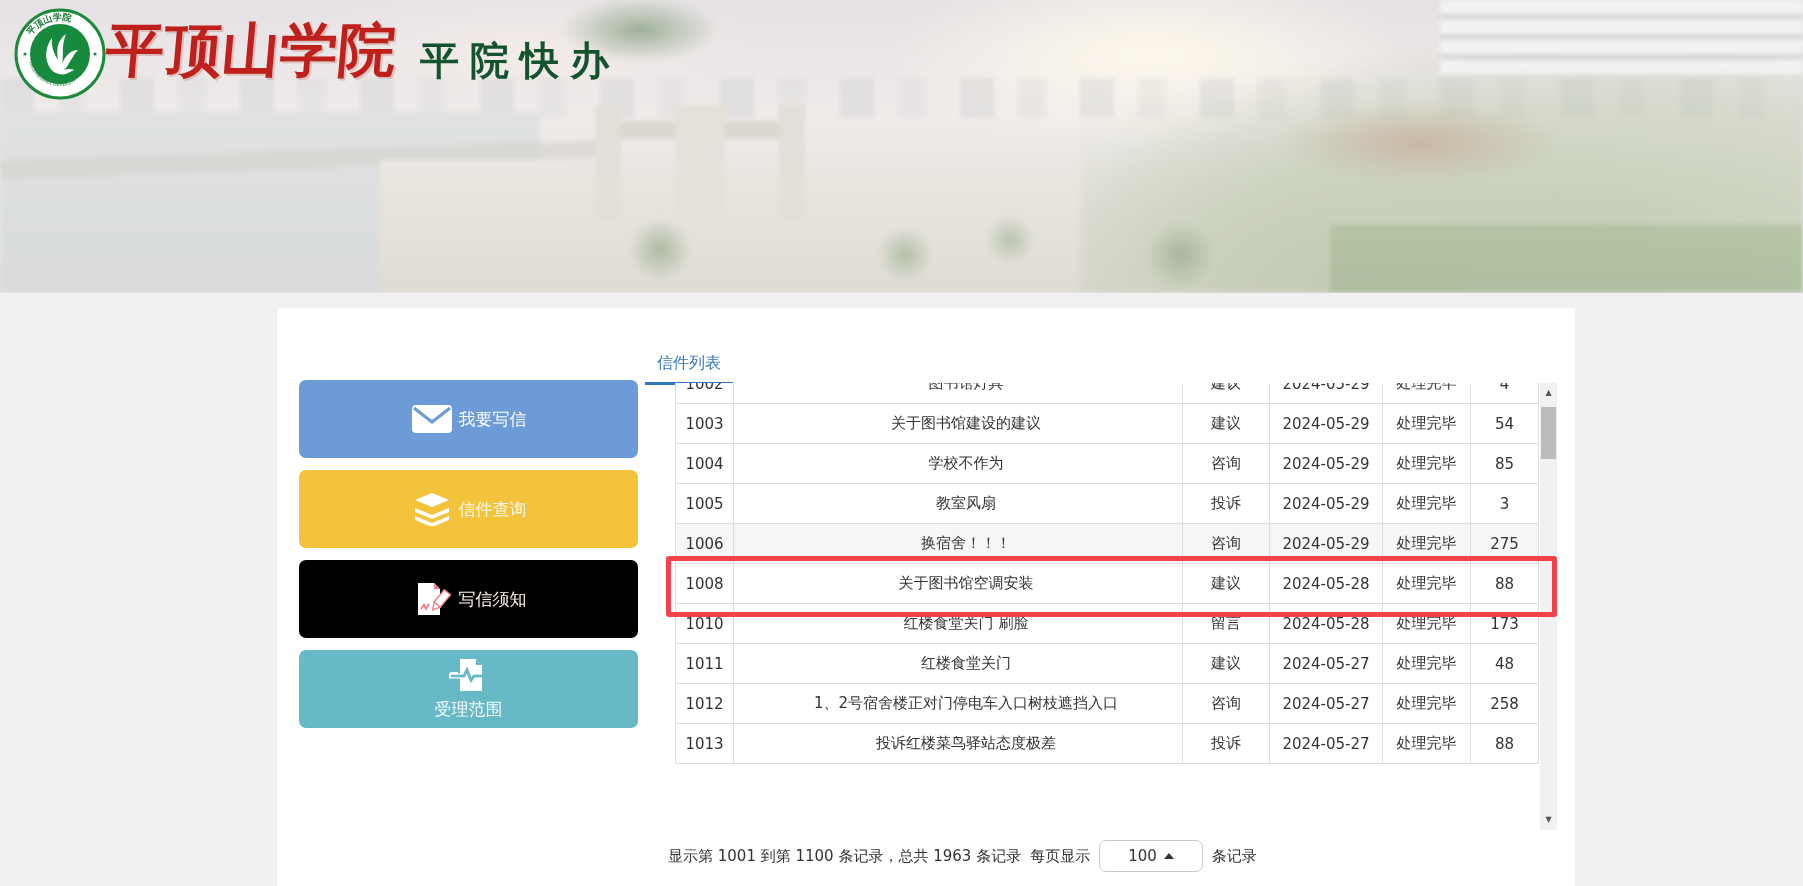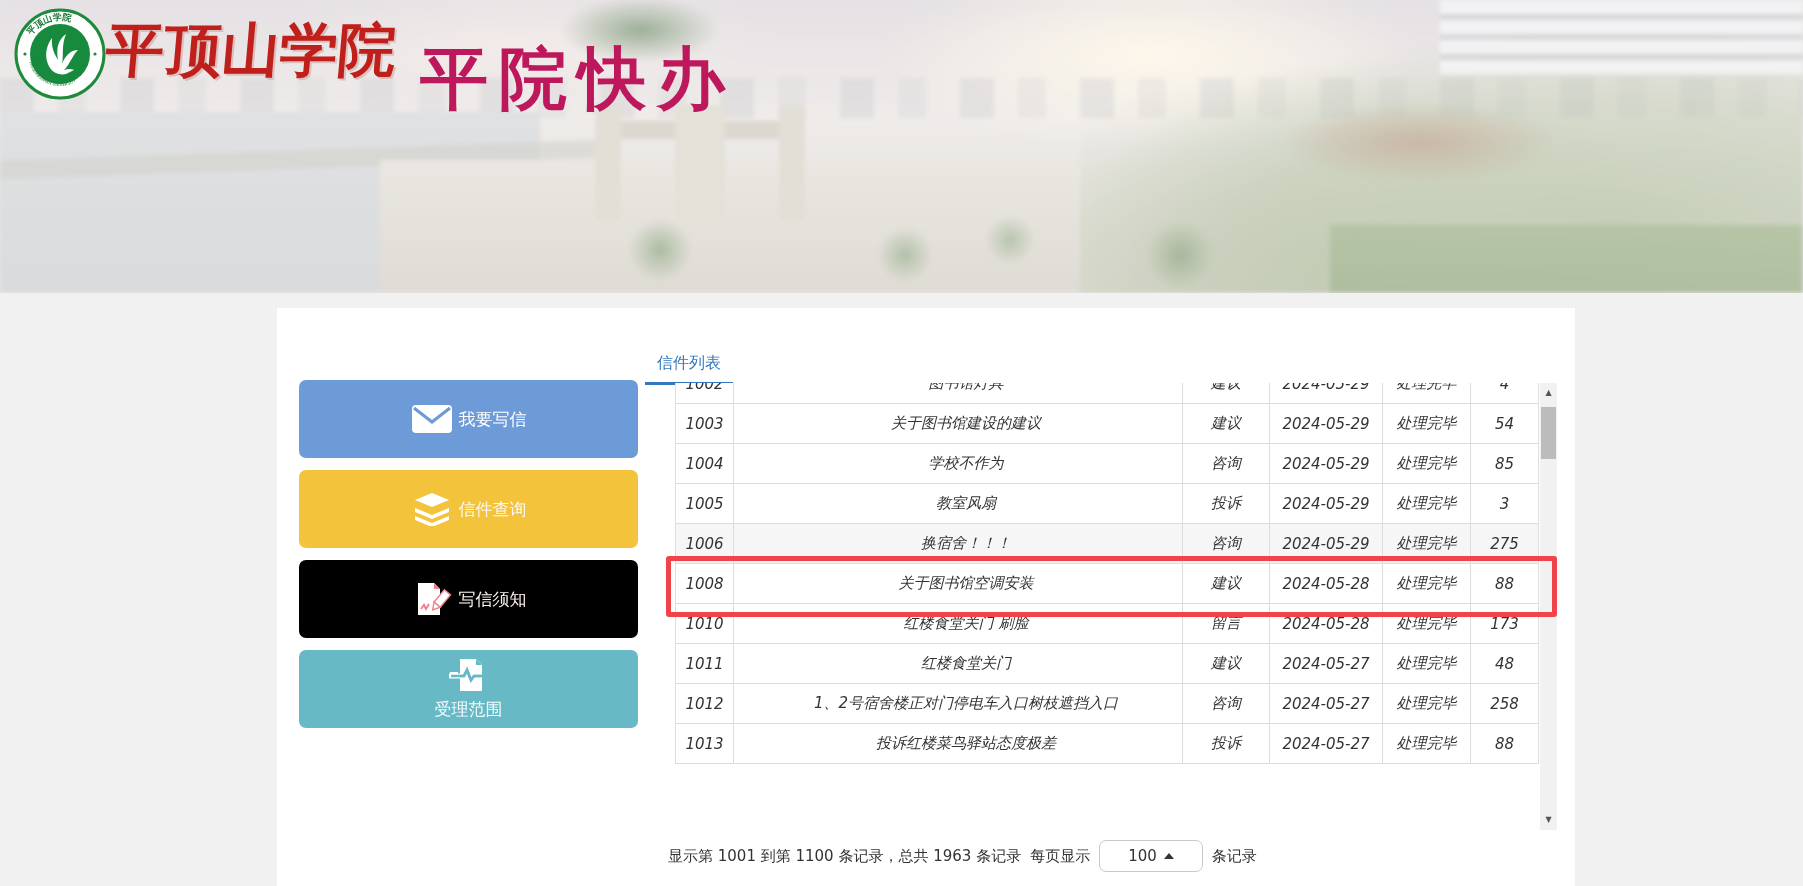--- a/index.html
+++ b/index.html
@@ -40,41 +40,41 @@
                    radial-gradient(circle 50px at 1180px 55px,rgba(88,122,68,.8),rgba(88,122,68,0) 70%);}
   .treeTop{position:absolute;left:540px;top:-12px;width:200px;height:84px;
         background:radial-gradient(ellipse closest-side,rgba(70,110,60,.9),rgba(70,110,60,0) 80%);}
   .grassR{position:absolute;left:1330px;top:225px;width:473px;height:68px;
         background:linear-gradient(180deg,rgba(120,150,85,.75),rgba(110,140,80,.85));}
   .header-overlay{position:absolute;left:0;top:0;width:1803px;height:293px;background:rgba(255,255,255,.42);}
 
   .logo{position:absolute;left:14px;top:8px;width:92px;height:92px;}
   .title-red{position:absolute;left:106px;top:12px;font-size:58px;font-weight:bold;color:#c0201c;
              transform:skewX(-5deg);letter-spacing:0px;text-shadow:2px 2px 0 rgba(140,20,10,.18);white-space:nowrap;}
-  .title-green{position:absolute;left:420px;top:34px;font-size:68px;font-weight:bold;color:#be185d;
+  .title-green{position:absolute;left:420px;top:34px;font-size:39px;font-weight:bold;color:#14532d;
              letter-spacing:11px;white-space:nowrap;}
 
   
   .panel{position:absolute;left:277px;top:308px;width:1298px;height:578px;background:#ffffff;}
 
   
   .side-btn{position:absolute;left:299px;width:339px;height:78px;border-radius:7px;display:flex;
             align-items:center;justify-content:center;gap:6px;color:#fff;font-size:17px;cursor:pointer;}
   .side-btn svg{width:42px;height:34px;display:block;}
   .btn-mail{top:380px;background:#6d9bd7;color:#fdfdfd;}
   .btn-query{top:470px;background:#f4c33c;color:#fdf8ec;}
   .btn-notice{top:560px;background:#000000;color:#fdf3ef;}
   .btn-scope{top:650px;background:#68b9c6;color:#f6fbfb;flex-direction:column;}
 
   
   .tab{position:absolute;left:645px;top:345px;padding:8px 12px;font-size:16px;color:#3178be;
        border-bottom:3px solid #3178be;cursor:pointer;}
 
   
-  .table-viewport{position:absolute;left:675px;top:383px;width:864px;height:447px;overflow:hidden;background:#fff;font-style:italic;}
+  .table-viewport{position:absolute;left:675px;top:383px;width:864px;height:447px;overflow:hidden;background:#fff;}
   table.letters{border-collapse:collapse;width:863px;margin-top:-20px;table-layout:fixed;font-size:15px;color:#333;}
   table.letters td{border:1px solid #ddd;height:39px;text-align:center;padding:0;overflow:hidden;white-space:nowrap;}
   table.letters td.title-cell{text-align:center;padding-left:16px;cursor:pointer;}
   table.letters tr.shaded{background:#f6f6f6;}
   col.c-id{width:58px;} col.c-title{width:449px;} col.c-type{width:87px;}
   col.c-date{width:113px;} col.c-status{width:88px;} col.c-views{width:68px;}
 
   .highlight-box{position:absolute;left:666px;top:556px;width:881px;height:51px;
        border:5px solid #f2424b;border-radius:3px;z-index:5;pointer-events:none;}
 

